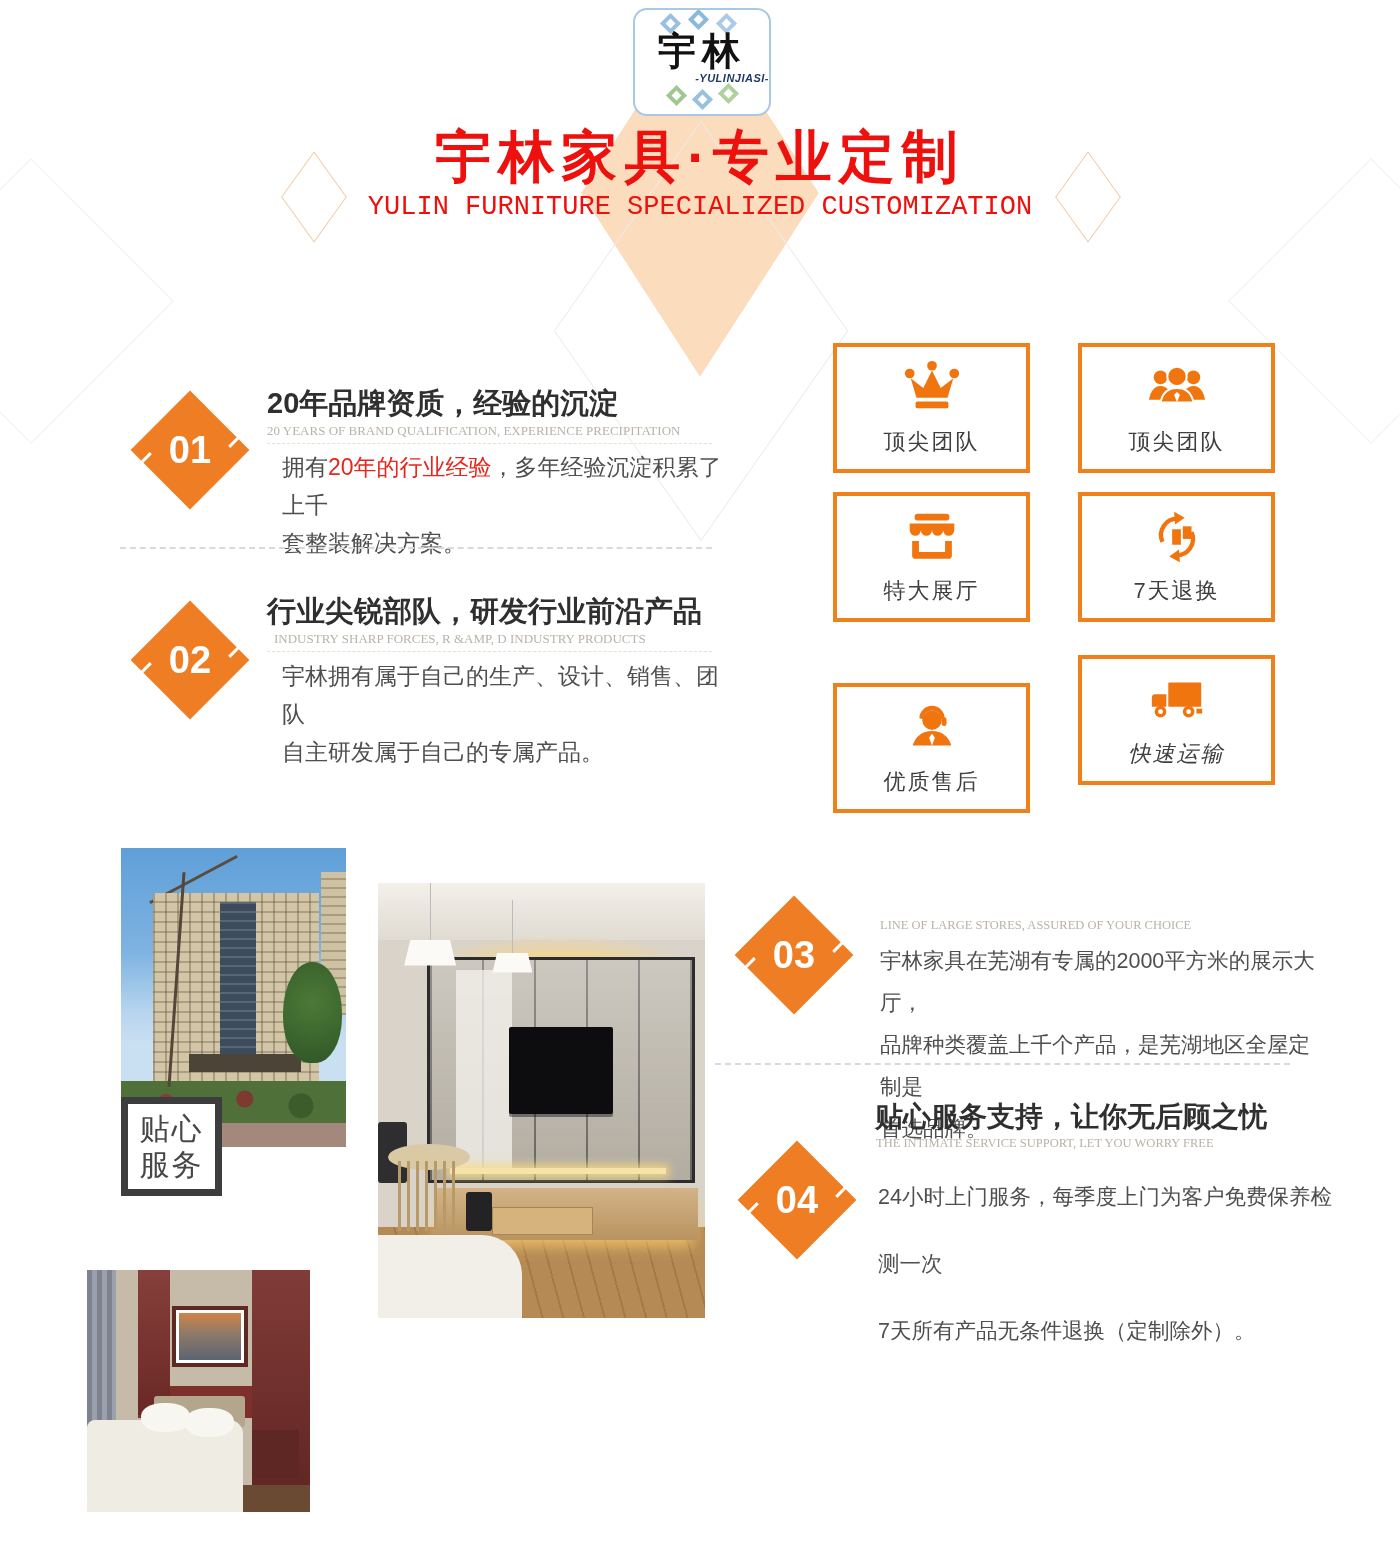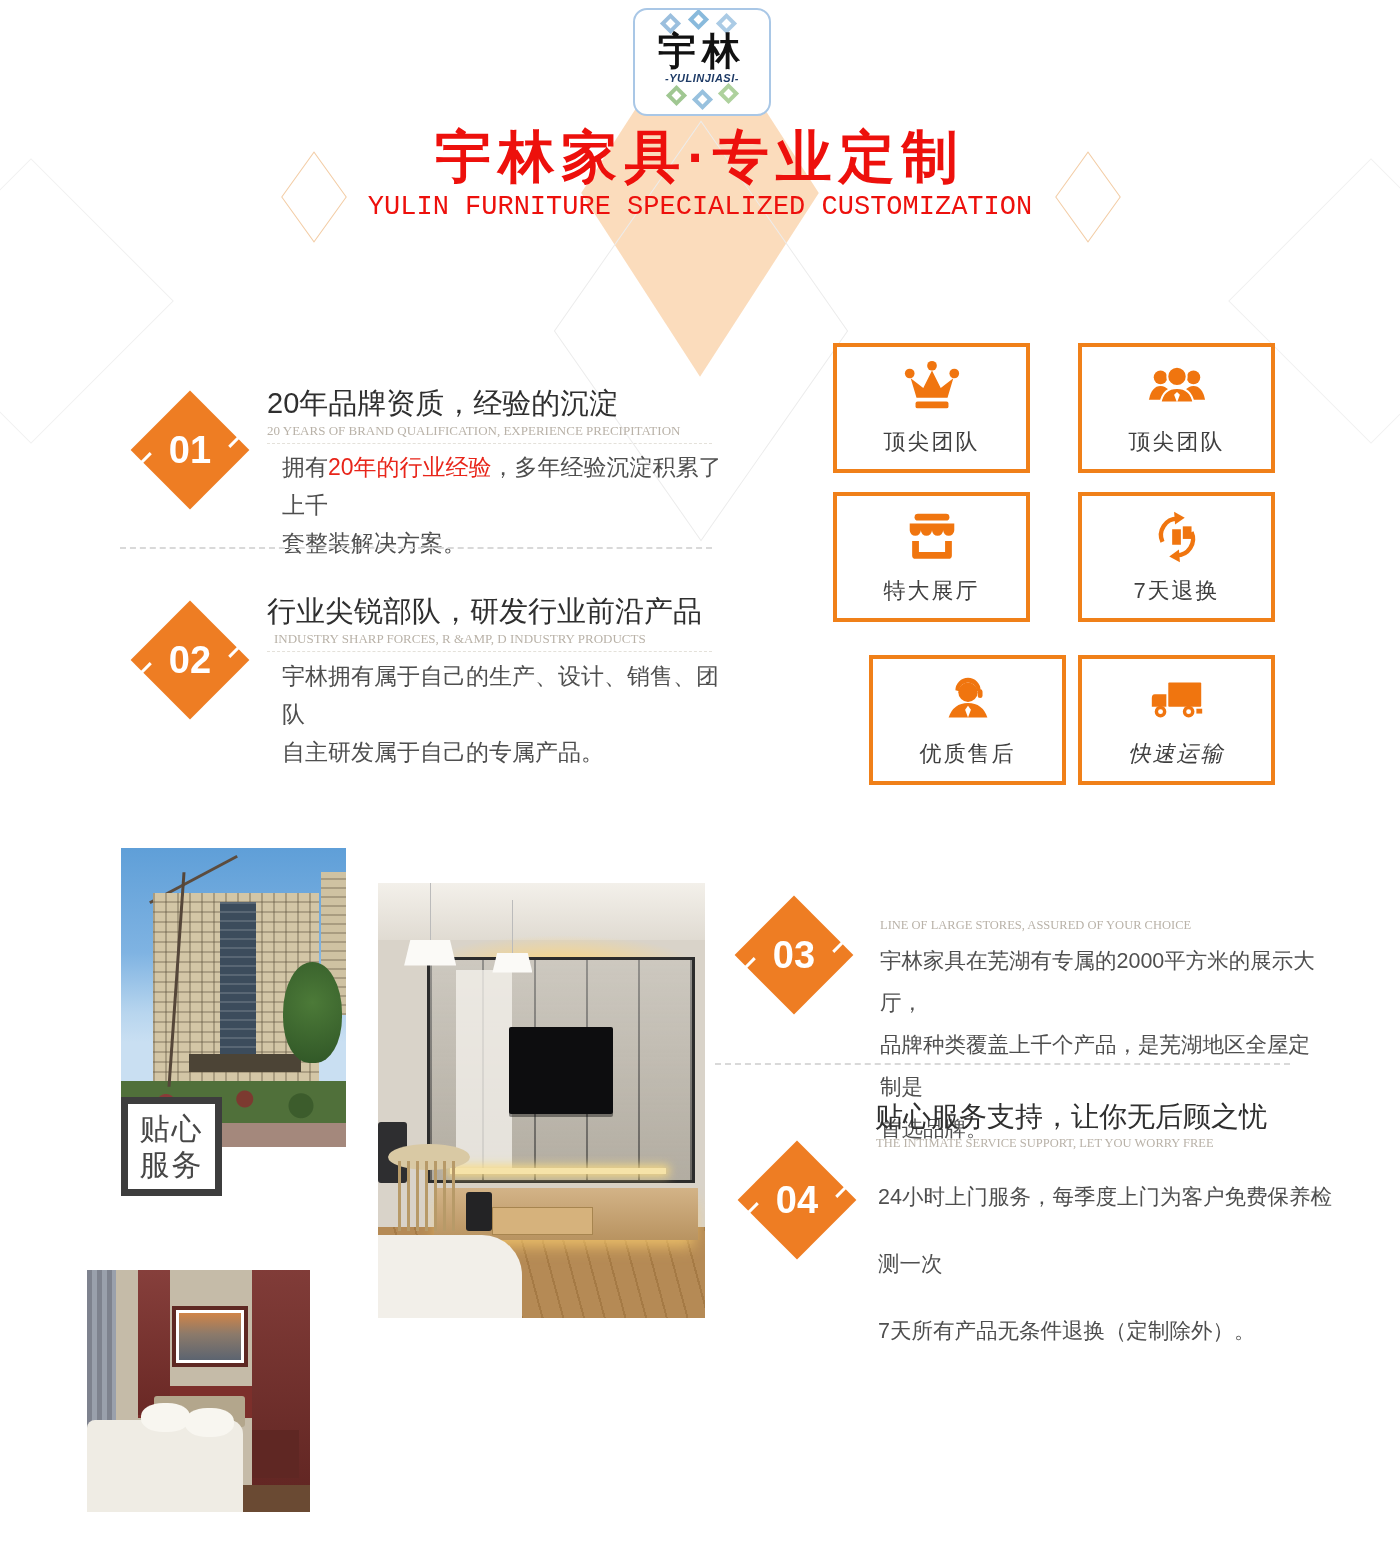--- a/index.html
+++ b/index.html
@@ -17,38 +17,38 @@
               transform:scale(.86,1.2) rotate(45deg);}
   .d-edge{width:200px;height:200px;border:1px solid #f0f0f0;transform:rotate(45deg);}
 
   
   .logo{position:absolute;left:633px;top:8px;width:134px;height:104px;background:#fff;
         border:2px solid #a9c7e6;border-radius:14px;z-index:3;overflow:hidden;}
   .knot{position:absolute;width:15px;height:15px;border:4px solid #8ab4d8;
         transform:rotate(45deg);opacity:.85;box-sizing:border-box;}
   .logo-cn{position:absolute;left:0;right:0;top:16px;text-align:center;font-size:38px;
            font-weight:bold;color:#111;letter-spacing:6px;z-index:2;}
-  .logo-en{position:absolute;left:0;right:0;top:62px;text-align:center;font-size:11px;
+  .logo-en{position:absolute;left:0;right:0;top:62px;text-align:right;font-size:11px;
            font-weight:bold;font-style:italic;color:#1d3a66;letter-spacing:.5px;z-index:2;}
 
   
   .title{position:absolute;left:0;right:0;top:120px;text-align:center;font-size:56px;
          font-weight:bold;color:#ed100c;letter-spacing:7px;z-index:2;}
   .subtitle{position:absolute;left:0;right:0;top:192px;text-align:center;font-size:27px;
             color:#ed100c;font-family:"Liberation Mono","DejaVu Sans Mono",monospace;
             letter-spacing:0px;z-index:2;}
 
   
   .num-diamond{position:absolute;width:84px;height:84px;background:#ee7d23;
                transform:rotate(45deg);z-index:1;}
   .num-diamond::before{content:"";position:absolute;top:-5px;right:15px;width:3px;height:17px;background:#fff;}
   .num-diamond::after{content:"";position:absolute;bottom:-5px;left:15px;width:3px;height:17px;background:#fff;}
   .num-diamond .n{position:absolute;inset:0;display:flex;align-items:center;justify-content:center;
                   transform:rotate(-45deg);color:#fff;font-size:38px;font-weight:bold;}
-  .sec-title{position:absolute;font-weight:normal;color:#2f2f2f;white-space:nowrap;}
+  .sec-title{position:absolute;font-weight:bold;color:#2f2f2f;white-space:nowrap;}
   .sec-cap{position:absolute;font-family:"Liberation Serif","DejaVu Serif",serif;
            color:#b9b2a8;white-space:nowrap;}
   .cap-line{position:absolute;border-top:1px dashed #e4e1da;}
   .sec-body{position:absolute;color:#4f4f4f;}
   .sec-body .red{color:#e8251a;}
   .dash-div{position:absolute;border-top:2px dashed #d9d9d9;}
 
   
   .fbox{position:absolute;width:197px;height:130px;border:4px solid #f08019;background:#fff;
         box-sizing:border-box;}
@@ -232,21 +232,21 @@
           <rect x="38" y="21" width="9" height="13"></rect>
         <path d="M17 37 A17 17 0 0 1 33 13" fill="none" stroke="#f0750f" stroke-width="4.5"></path>
         <path d="M29 6 l11 6 -10 7 Z"></path>
         <path d="M47 27 A17 17 0 0 1 31 51" fill="none" stroke="#f0750f" stroke-width="4.5"></path>
         <path d="M35 58 l-11 -6 10 -7 Z"></path>
       </svg>
     </div>
     <div class="lbl">7天退换</div>
   </div>
 
-  <div class="fbox" style="left:833px;top:655px;margin-left:36px;">
+  <div class="fbox" style="left:833px;top:683px;">
     <div class="icn">
       <svg width="62" height="62" viewBox="0 0 64 64" fill="#f0750f">
         <circle cx="32" cy="24" r="10"></circle>
         <path d="M19 22 a13 13 0 0 1 26 0 l-4 1 a9 9 0 0 0 -18 0 Z"></path>
         <rect x="42" y="21" width="5" height="9" rx="2.5"></rect>
         <path d="M12 50 Q17 35 32 35 Q47 35 52 50 Z"></path>
         <path d="M32 38 l3 4 -3 8 -3 -8 Z" fill="#fff"></path>
       </svg>
     </div>
     <div class="lbl">优质售后</div>

